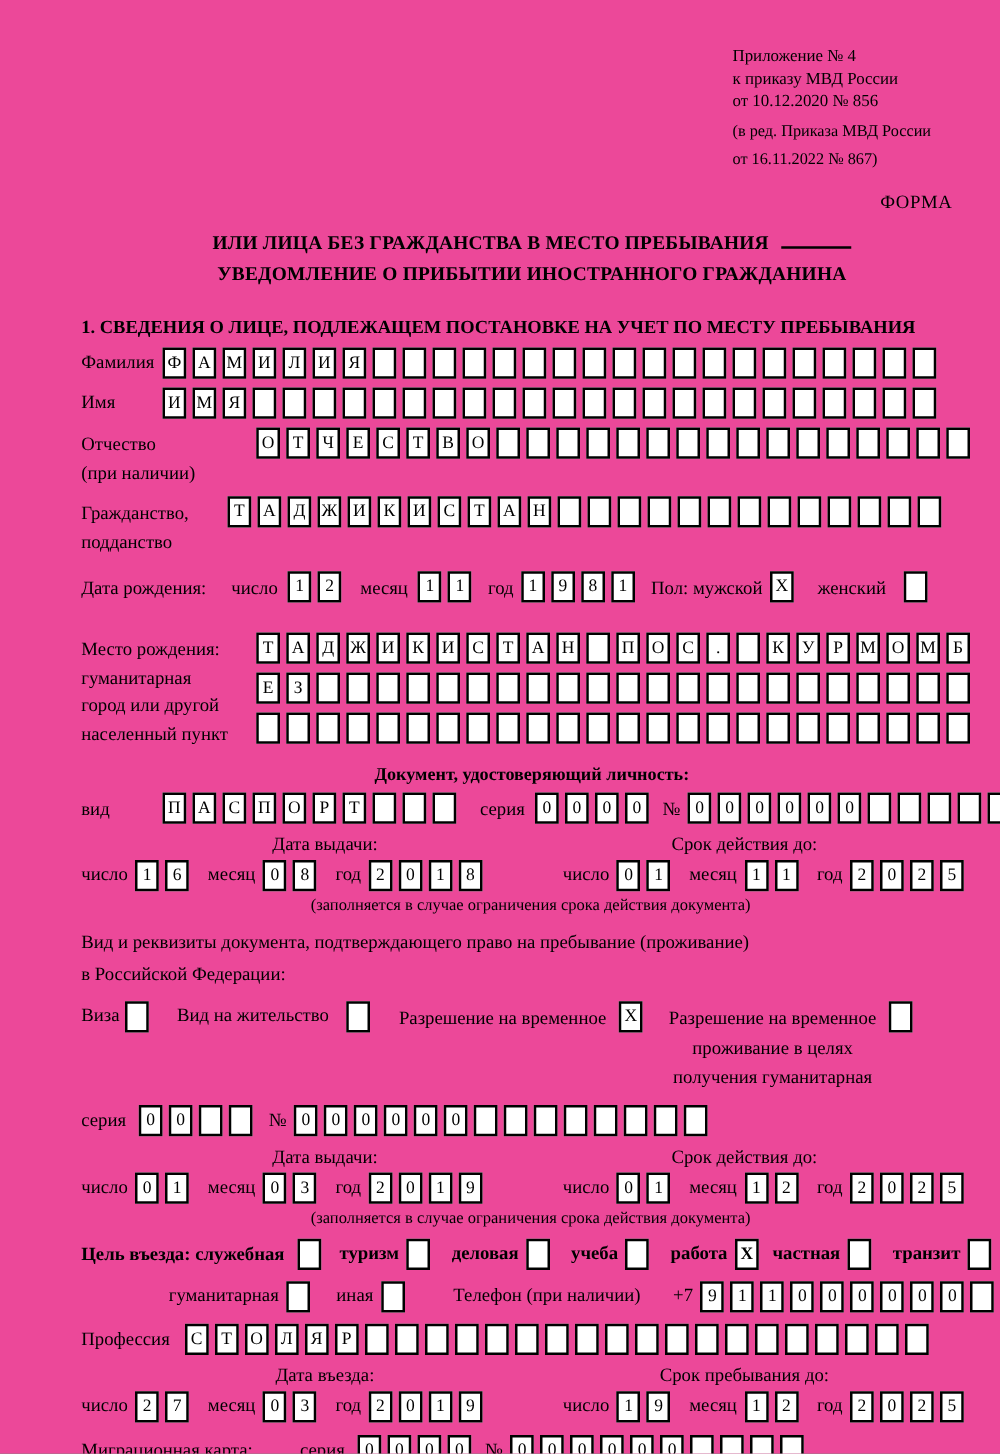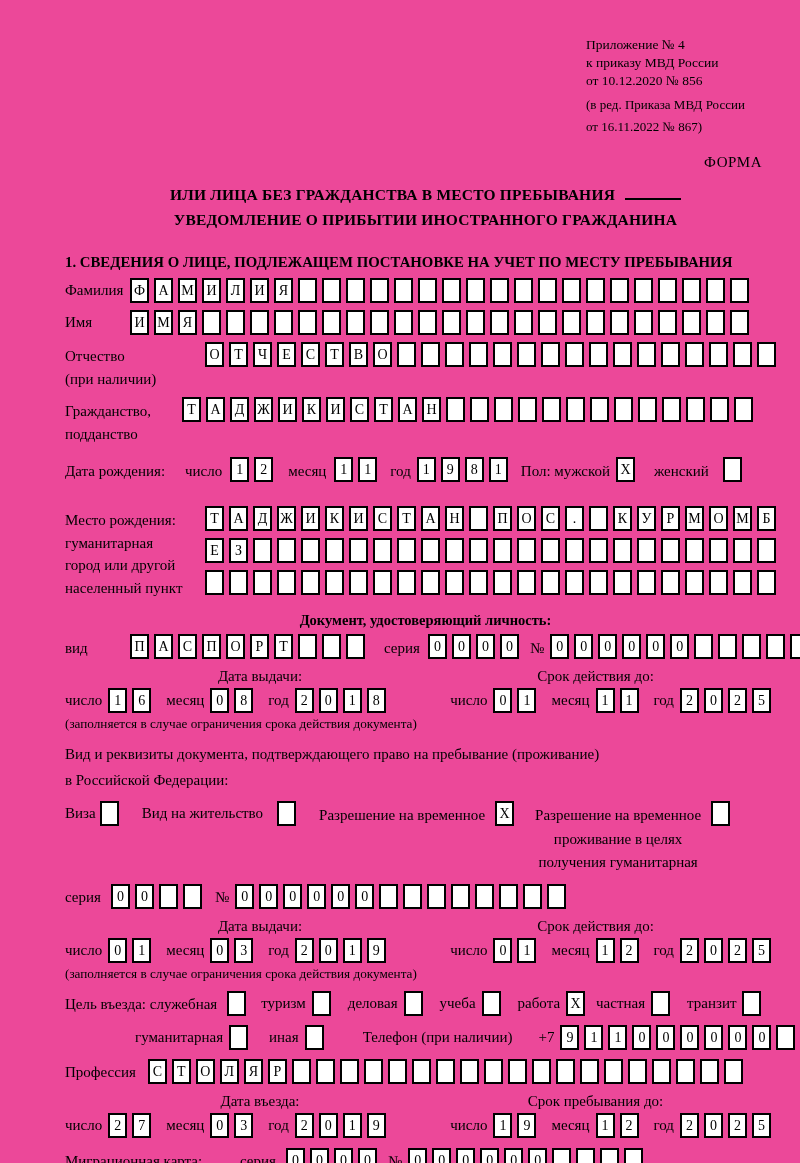--- a/index.html
+++ b/index.html
@@ -31,21 +31,21 @@
 
   .dochead { text-align:center; font-weight:bold; font-size:14.5px; margin-top:10px; }
   .dlabels { display:flex; margin-top:9px; }
   .dl1 { width:390px; text-align:center; }
   .dl2 { flex:1; text-align:center; padding-right:50px; }
   .dates { display:flex; align-items:center; margin-top:3px; }
   .dg { display:flex; align-items:center; }
   .dg .dlb { margin-right:6px; }
   .dg .cells { margin-right:10px; }
   .dg1 { width:390px; }
-  .note { text-align:left; font-size:13.2px; margin-top:3px; padding-right:2px; }
+  .note { text-align:center; font-size:13.2px; margin-top:3px; padding-right:2px; }
 
   .para { margin-top:10px; line-height:1.7; }
   .permrow { display:flex; align-items:flex-start; margin-top:8px; }
   .permitem { display:flex; align-items:flex-start; }
   .permlbl { text-align:center; line-height:1.55; padding-top:3px; }
   .opt { display:flex; align-items:center; }
   .opt .olbl { margin-right:6px; }
   .opt .cells { margin-right:12px; }
   .ctr { align-items:center; }
 </style>
@@ -508,21 +508,21 @@
       <span class="cells">
           <span class="cell">2</span>
           <span class="cell">0</span>
           <span class="cell">2</span>
           <span class="cell">5</span>
         </span>
     </span>
   </div>
   <div class="note">(заполняется в случае ограничения срока действия документа)</div>
 
-  <div class="frow ctr" style="margin-top:9px;">
+  <div class="frow ctr" style="margin-top:9px;font-weight:bold;">
     <span class="lbl" style="margin-right:10px;">Цель въезда: служебная</span>
     <span class="cells" style="margin-right:10px;">
         <span class="cell"></span>
       </span>
     <span class="opt">
       <span class="olbl">туризм</span>
       <span class="cells">
           <span class="cell"></span>
         </span>
     </span>

